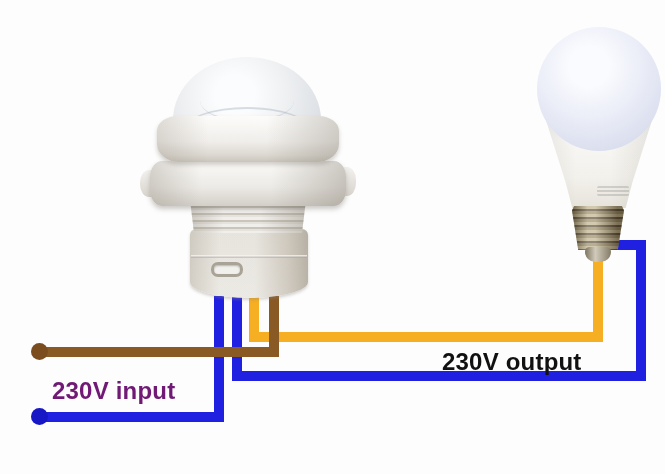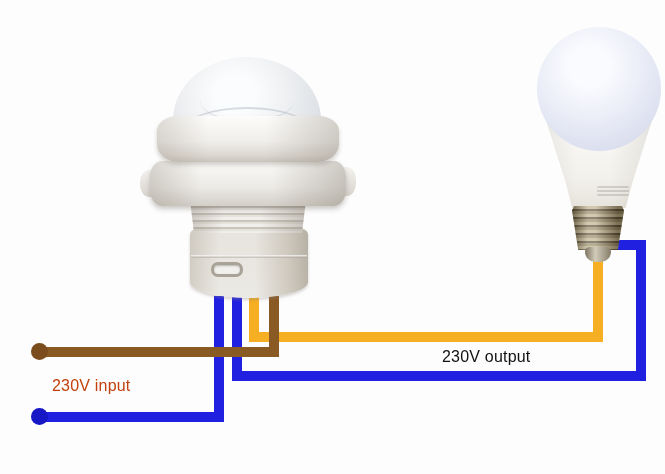--- a/index.html
+++ b/index.html
@@ -58,21 +58,21 @@
     background:linear-gradient(90deg,rgba(40,32,18,.5),rgba(255,255,255,.3) 30% 45%,rgba(40,32,18,.45) 88%),
                repeating-linear-gradient(180deg,#c0b28c 0 3px,#5d5138 3px 5px,#9a8c68 5px 8px);}
   .bulb-tip{left:585px;top:247px;width:26px;height:15px;border-radius:5px 5px 11px 11px;
     background:linear-gradient(90deg,#7c745f,#d2cbbb 40%,#847c66);}
 
   
   .wire{position:absolute;}
   .cap{position:absolute;width:17px;height:17px;border-radius:50%;}
 
   
-  .vlabel{position:absolute;font-size:16px;letter-spacing:.2px;white-space:nowrap;}
+  .vlabel{position:absolute;font-size:24px;letter-spacing:.2px;white-space:nowrap;font-weight:bold;}
 </style>
 </head>
 <body>
 
 <div class="stage" style="background: rgb(253, 253, 253);">
 
   <div class="layer">
 
     <div class="wire" style="left: 214px; top: 296px; width: 10px; height: 126px; background-color: rgb(32, 32, 224);"></div>
     <div class="wire" style="left: 40px; top: 412px; width: 184px; height: 10px; background-color: rgb(32, 32, 224);"></div>
@@ -110,16 +110,16 @@
     <div class="abs sensor-slot"></div>
     <div class="abs threads"></div>
     <div class="abs nut-bump bump-l"></div>
     <div class="abs nut-bump bump-r"></div>
     <div class="abs lobe lobe-l"></div>
     <div class="abs lobe lobe-r"></div>
     <div class="abs nut"></div>
     <div class="abs flange"></div>
   </div>
 
-  <div class="vlabel" style="left: 52px; top: 377px; color: #c2410c;">230V input</div>
+  <div class="vlabel" style="left: 52px; top: 377px; color: #701a75;">230V input</div>
   <div class="vlabel" style="left: 442px; top: 348px; color: rgb(17, 17, 17);">230V output</div>
 
 </div>
 
 </body></html>

